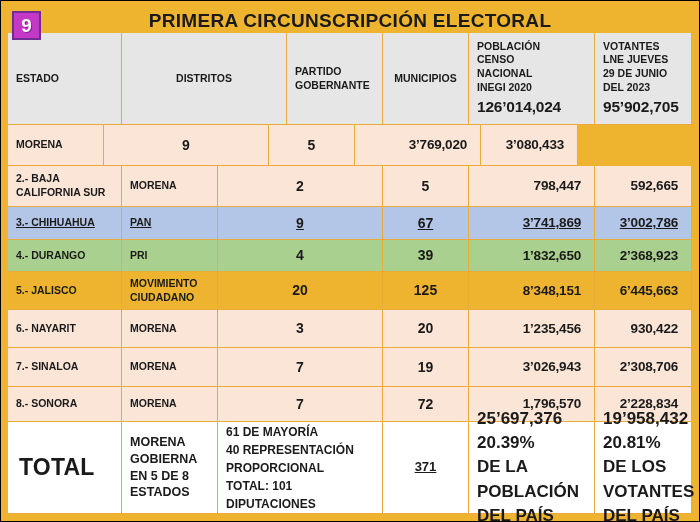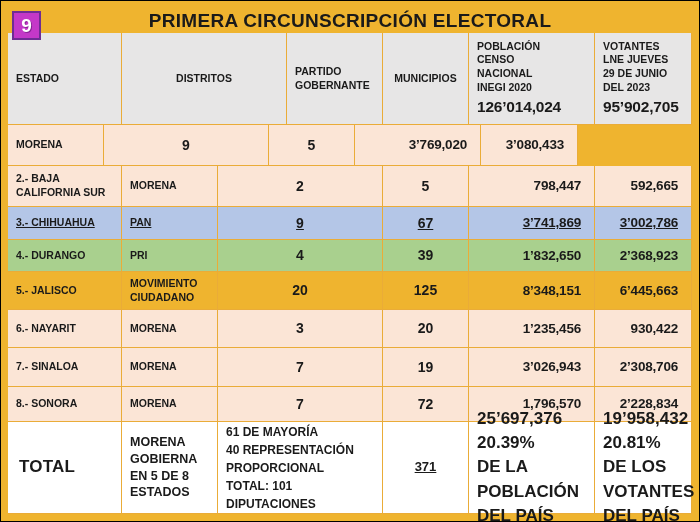--- a/index.html
+++ b/index.html
@@ -43,21 +43,21 @@
   .lbl{font-size:10.5px;}
   .bg-peach .cell{background:var(--row-peach);}
   .bg-blue  .cell{background:var(--row-blue);text-decoration:underline;}
   .bg-green .cell{background:var(--row-green);}
   .bg-gold  .cell{background:var(--row-gold);}
   .state{font-size:10.5px;}
   .party{font-size:10.5px;}
   .num{justify-content:center;padding-left:0;padding-right:0;font-size:14px;}
   .num2{justify-content:flex-end;padding-right:13px;font-size:13.5px;letter-spacing:-0.2px;white-space:nowrap;}
   .total-row .cell{background:var(--total-white);align-items:center;}
-  .total-label{font-size:17px;padding-left:11px;letter-spacing:.2px;}
+  .total-label{font-size:23px;padding-left:11px;letter-spacing:.2px;}
   .total-party{font-size:12.5px;line-height:1.35;}
   .total-dist{font-size:12px;line-height:1.5;}
   .total-muni{justify-content:center;padding-left:0;padding-right:0;font-size:13px;text-decoration:underline;}
   .total-pv{font-size:17px;line-height:1.42;justify-content:flex-start;}
   .badge{
     position:absolute;left:11px;top:10px;width:29px;height:29px;
     background:var(--badge-magenta);border:2.5px solid var(--badge-border);
     color:#fff;font-size:19px;display:flex;align-items:center;justify-content:center;
     text-shadow:1px 1px 0 rgba(90,20,110,.6);
   }

